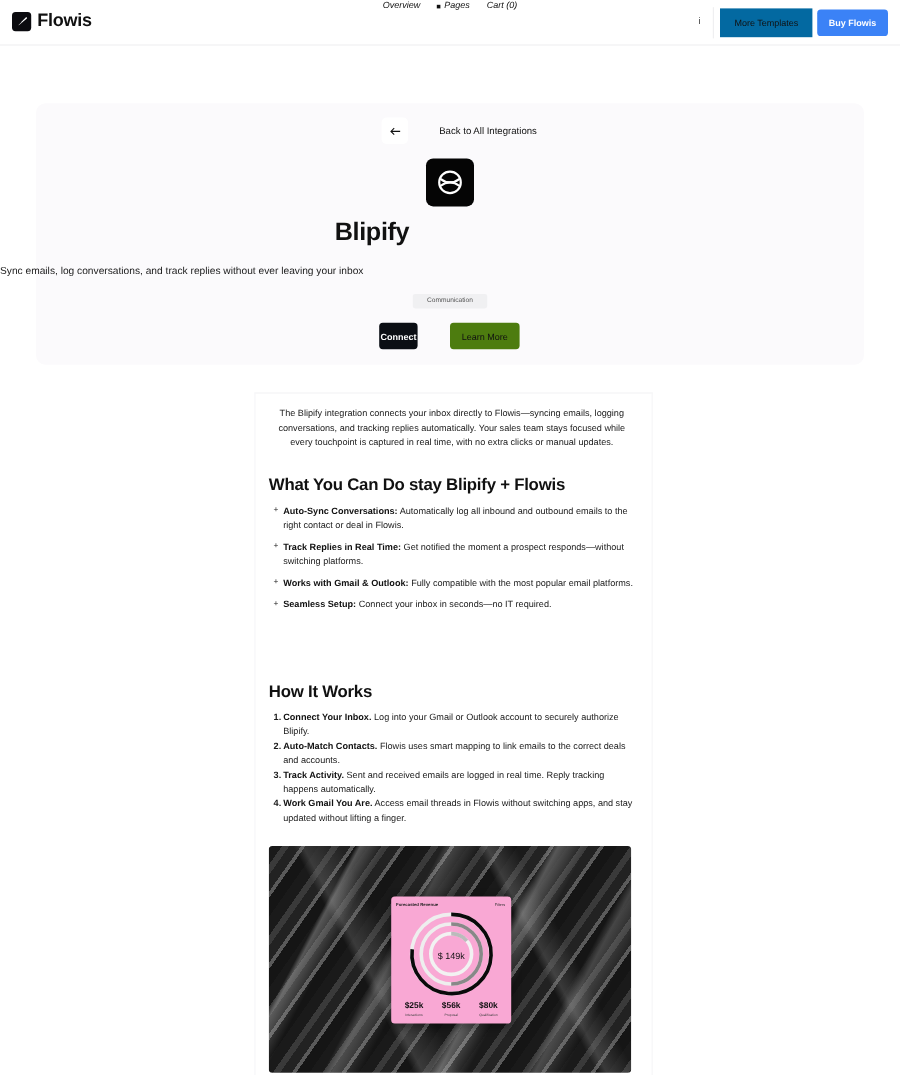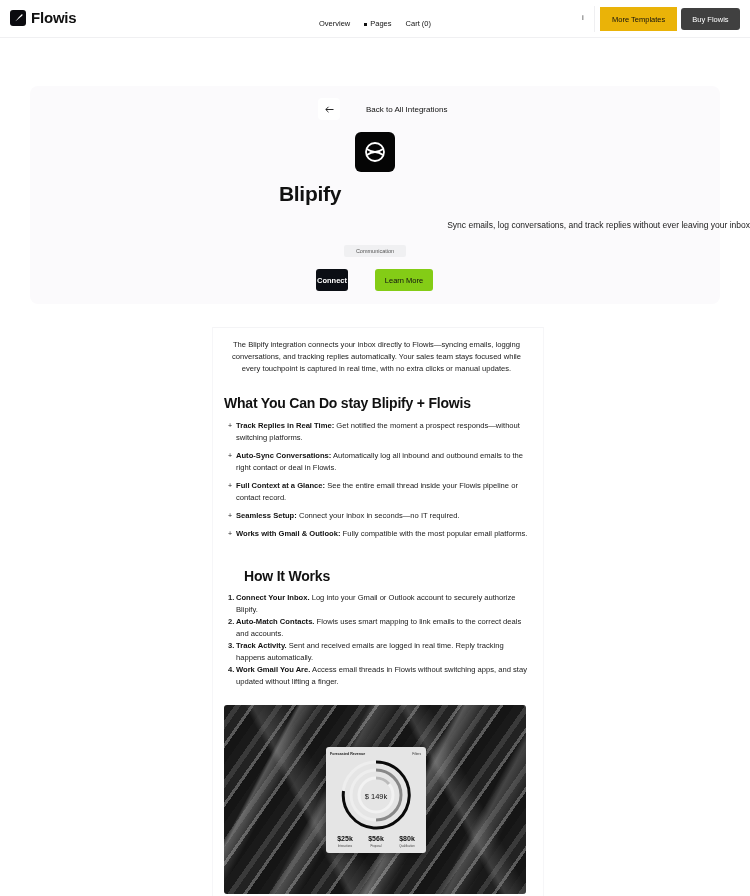--- a/index.html
+++ b/index.html
@@ -4,59 +4,59 @@
   <style>
     * { box-sizing: border-box; margin: 0; padding: 0; }
     html, body { width: 750px; height: 896px; overflow: hidden; background: #ffffff; }
     body { font-family: "Liberation Sans", sans-serif; color: #111; position: relative; }
 
     
     .nav { position: absolute; left: 0; top: 0; width: 750px; height: 38px; border-bottom: 1px solid #f0f0f2; background: #fff; }
     .brand { position: absolute; left: 10px; top: 9px; display: flex; align-items: center; gap: 5px; }
     .brand-logo { width: 16px; height: 16px; background: #0b0b0f; border-radius: 3px; display: flex; align-items: center; justify-content: center; }
     .brand-name { font-size: 15px; font-weight: 700; letter-spacing: -0.2px; }
-    .nav-center { position: absolute; left: 319px; top: 19px; display: flex; gap: 14px; font-size: 7.5px; color: #111; }
+    .nav-center { position: absolute; left: 319px; top: 0; display: flex; gap: 14px; font-size: 7.5px; color: #111; font-style: italic; }
     .nav-center span { cursor: pointer; }
     .nav-dot { display: inline-block; width: 3px; height: 3px; background: #111; margin-right: 3px; vertical-align: middle; }
     .nav-more { position: absolute; left: 582px; top: 13px; font-size: 8px; color: #444; }
     .nav-sep { position: absolute; left: 594px; top: 6px; width: 1px; height: 26px; background: #efeff1; }
-    .nav-templates { position: absolute; left: 600px; top: 7px; height: 24px; padding: 0 12px; font-size: 7.5px; display: flex; align-items: center; background: #eab308; }
-    .nav-buy { position: absolute; left: 681px; top: 8px; width: 59px; height: 22px; background: #404040; color: #fff; font-size: 7.5px; border-radius: 3px; display: flex; align-items: center; justify-content: center; font-weight: 400; }
+    .nav-templates { position: absolute; left: 600px; top: 7px; height: 24px; padding: 0 12px; font-size: 7.5px; display: flex; align-items: center; background: #0369a1; }
+    .nav-buy { position: absolute; left: 681px; top: 8px; width: 59px; height: 22px; background: #3b82f6; color: #fff; font-size: 7.5px; border-radius: 3px; display: flex; align-items: center; justify-content: center; font-weight: 700; }
 
     
     .hero { position: absolute; left: 30px; top: 86px; width: 690px; height: 218px; background: #fbfafc; border-radius: 8px; }
     .back { position: absolute; left: 318px; top: 98px; height: 22px; display: flex; align-items: center; gap: 26px; font-size: 8px; }
     .back-arrow { width: 22px; height: 22px; background: #fff; border-radius: 4px; display: flex; align-items: center; justify-content: center; }
     .app-icon { position: absolute; left: 355px; top: 132px; width: 40px; height: 40px; background: #050505; border-radius: 6px; display: flex; align-items: center; justify-content: center; }
     .app-title { position: absolute; left: 0; width: 620px; top: 182px; text-align: center; font-size: 21px; font-weight: 700; letter-spacing: -0.3px; }
-    .app-sub { position: absolute; left: 0; width: 750px; top: 220px; text-align: right; font-size: 8.5px; color: #1a1a1a; }
+    .app-sub { position: absolute; left: 0; width: 750px; top: 220px; text-align: left; font-size: 8.5px; color: #1a1a1a; }
     .tag { position: absolute; left: 344px; top: 245px; width: 62px; height: 12px; background: #f0f0f2; border-radius: 2px; font-size: 5.5px; color: #555; display: flex; align-items: center; justify-content: center; }
     .btn-connect { position: absolute; left: 316px; top: 269px; width: 32px; height: 22px; background: #0b0e14; color: #fff; font-size: 7.5px; border-radius: 3px; display: flex; align-items: center; justify-content: center; font-weight: 600; }
-    .btn-learn { position: absolute; left: 375px; top: 269px; width: 58px; height: 22px; background: #84cc16; color: #111; font-size: 7.5px; border-radius: 3px; display: flex; align-items: center; justify-content: center; }
+    .btn-learn { position: absolute; left: 375px; top: 269px; width: 58px; height: 22px; background: #4d7c0f; color: #111; font-size: 7.5px; border-radius: 3px; display: flex; align-items: center; justify-content: center; }
 
     
     .content { position: absolute; left: 212px; top: 327px; width: 332px; height: 569px; background: #fff; border-top: 1px solid #f4f4f6; border-left: 1px solid #f6f6f8; border-right: 1px solid #f6f6f8; }
     .intro { position: absolute; left: 224px; top: 339px; width: 305px; font-size: 7.6px; line-height: 12px; color: #1a1a1a; text-align: center; }
     .h2 { position: absolute; left: 224px; font-size: 14px; font-weight: 700; letter-spacing: -0.2px; }
     .features { position: absolute; left: 228px; top: 420px; width: 305px; list-style: none; }
     .features li { position: relative; padding-left: 8px; font-size: 7.6px; line-height: 12px; color: #1a1a1a; margin-bottom: 6px; }
     .features li::before { content: "+"; position: absolute; left: 0; top: 0; font-size: 7px; }
     .steps { position: absolute; left: 228px; top: 592px; width: 305px; list-style: none; }
     .steps li { position: relative; padding-left: 8px; font-size: 7.6px; line-height: 12px; color: #1a1a1a; }
     .steps .num { position: absolute; left: 0; top: 0; font-weight: 700; }
     b { font-weight: 700; color: #111; }
 
     
     .photo { position: absolute; left: 224px; top: 705px; width: 302px; height: 189px; border-radius: 3px; overflow: hidden;
       background:
         linear-gradient(118deg, transparent 0 18%, rgba(200,200,200,0.35) 19%, transparent 24%, transparent 36%, rgba(180,180,180,0.3) 38%, transparent 44%, transparent 58%, rgba(210,210,210,0.35) 60%, transparent 66%, transparent 78%, rgba(170,170,170,0.3) 80%, transparent 86%),
         linear-gradient(62deg, transparent 0 30%, rgba(120,120,120,0.35) 32%, transparent 40%, transparent 68%, rgba(140,140,140,0.3) 70%, transparent 76%),
         repeating-linear-gradient(125deg, #1a1a1a 0 9px, #3a3a3a 9px 14px, #222 14px 22px, #5a5a5a 22px 25px, #151515 25px 34px),
         #222; }
-    .card { position: absolute; left: 326px; top: 747px; width: 100px; height: 106px; background: #e5e5e5; border-radius: 3px; box-shadow: 0 2px 8px rgba(0,0,0,0.35); }
+    .card { position: absolute; left: 326px; top: 747px; width: 100px; height: 106px; background: #f9a8d4; border-radius: 3px; box-shadow: 0 2px 8px rgba(0,0,0,0.35); }
     .card-title { position: absolute; left: 4px; top: 5px; font-size: 3.6px; color: #222; font-weight: 600; }
     .card-filter { position: absolute; right: 5px; top: 5px; font-size: 3.2px; color: #333; }
     .card-ring { position: absolute; left: 14px; top: 12px; }
     .card-total { position: absolute; left: 0; width: 100px; top: 45px; text-align: center; font-size: 7.5px; color: #111; }
     .card-stats { position: absolute; left: 4px; top: 88px; width: 92px; display: flex; justify-content: space-between; }
     .stat { width: 30px; text-align: center; }
     .stat-val { font-size: 7px; font-weight: 700; }
     .stat-lbl { font-size: 2.8px; color: #444; margin-top: 2px; }
   </style>
 </head>
@@ -102,27 +102,26 @@
 <div class="app-title">Blipify</div>
 <div class="app-sub">Sync emails, log conversations, and track replies without ever leaving your inbox</div>
 <div class="tag">Communication</div>
 <div class="btn-connect">Connect</div>
 <div class="btn-learn">Learn More</div>
 
 <div class="content"></div>
 <p class="intro">The Blipify integration connects your inbox directly to Flowis—syncing emails, logging conversations, and tracking replies automatically. Your sales team stays focused while every touchpoint is captured in real time, with no extra clicks or manual updates.</p>
 <h2 class="h2" style="top:395px;">What You Can Do stay Blipify + Flowis</h2>
 <ul class="features">
+  <li><b>Auto-Sync Conversations:</b><span> Automatically log all inbound and outbound emails to the right contact or deal in Flowis.</span></li>
   <li><b>Track Replies in Real Time:</b><span> Get notified the moment a prospect responds—without switching platforms.</span></li>
-  <li><b>Auto-Sync Conversations:</b><span> Automatically log all inbound and outbound emails to the right contact or deal in Flowis.</span></li>
-  <li><b>Full Context at a Glance:</b><span> See the entire email thread inside your Flowis pipeline or contact record.</span></li>
+  <li><b>Works with Gmail &amp; Outlook:</b><span> Fully compatible with the most popular email platforms.</span></li>
   <li><b>Seamless Setup:</b><span> Connect your inbox in seconds—no IT required.</span></li>
-  <li><b>Works with Gmail &amp; Outlook:</b><span> Fully compatible with the most popular email platforms.</span></li>
 </ul>
-<h2 class="h2" style="top:568px;margin-left:20px;">How It Works</h2>
+<h2 class="h2" style="top:568px;">How It Works</h2>
 <ol class="steps">
   <li><span class="num">1.</span><b>Connect Your Inbox.</b><span> Log into your Gmail or Outlook account to securely authorize Blipify.</span></li>
   <li><span class="num">2.</span><b>Auto-Match Contacts.</b><span> Flowis uses smart mapping to link emails to the correct deals and accounts.</span></li>
   <li><span class="num">3.</span><b>Track Activity.</b><span> Sent and received emails are logged in real time. Reply tracking happens automatically.</span></li>
   <li><span class="num">4.</span><b>Work Gmail You Are.</b><span> Access email threads in Flowis without switching apps, and stay updated without lifting a finger.</span></li>
 </ol>
 
 <div class="photo"></div>
 <div class="card">
   <span class="card-title">Forecasted Revenue</span>

